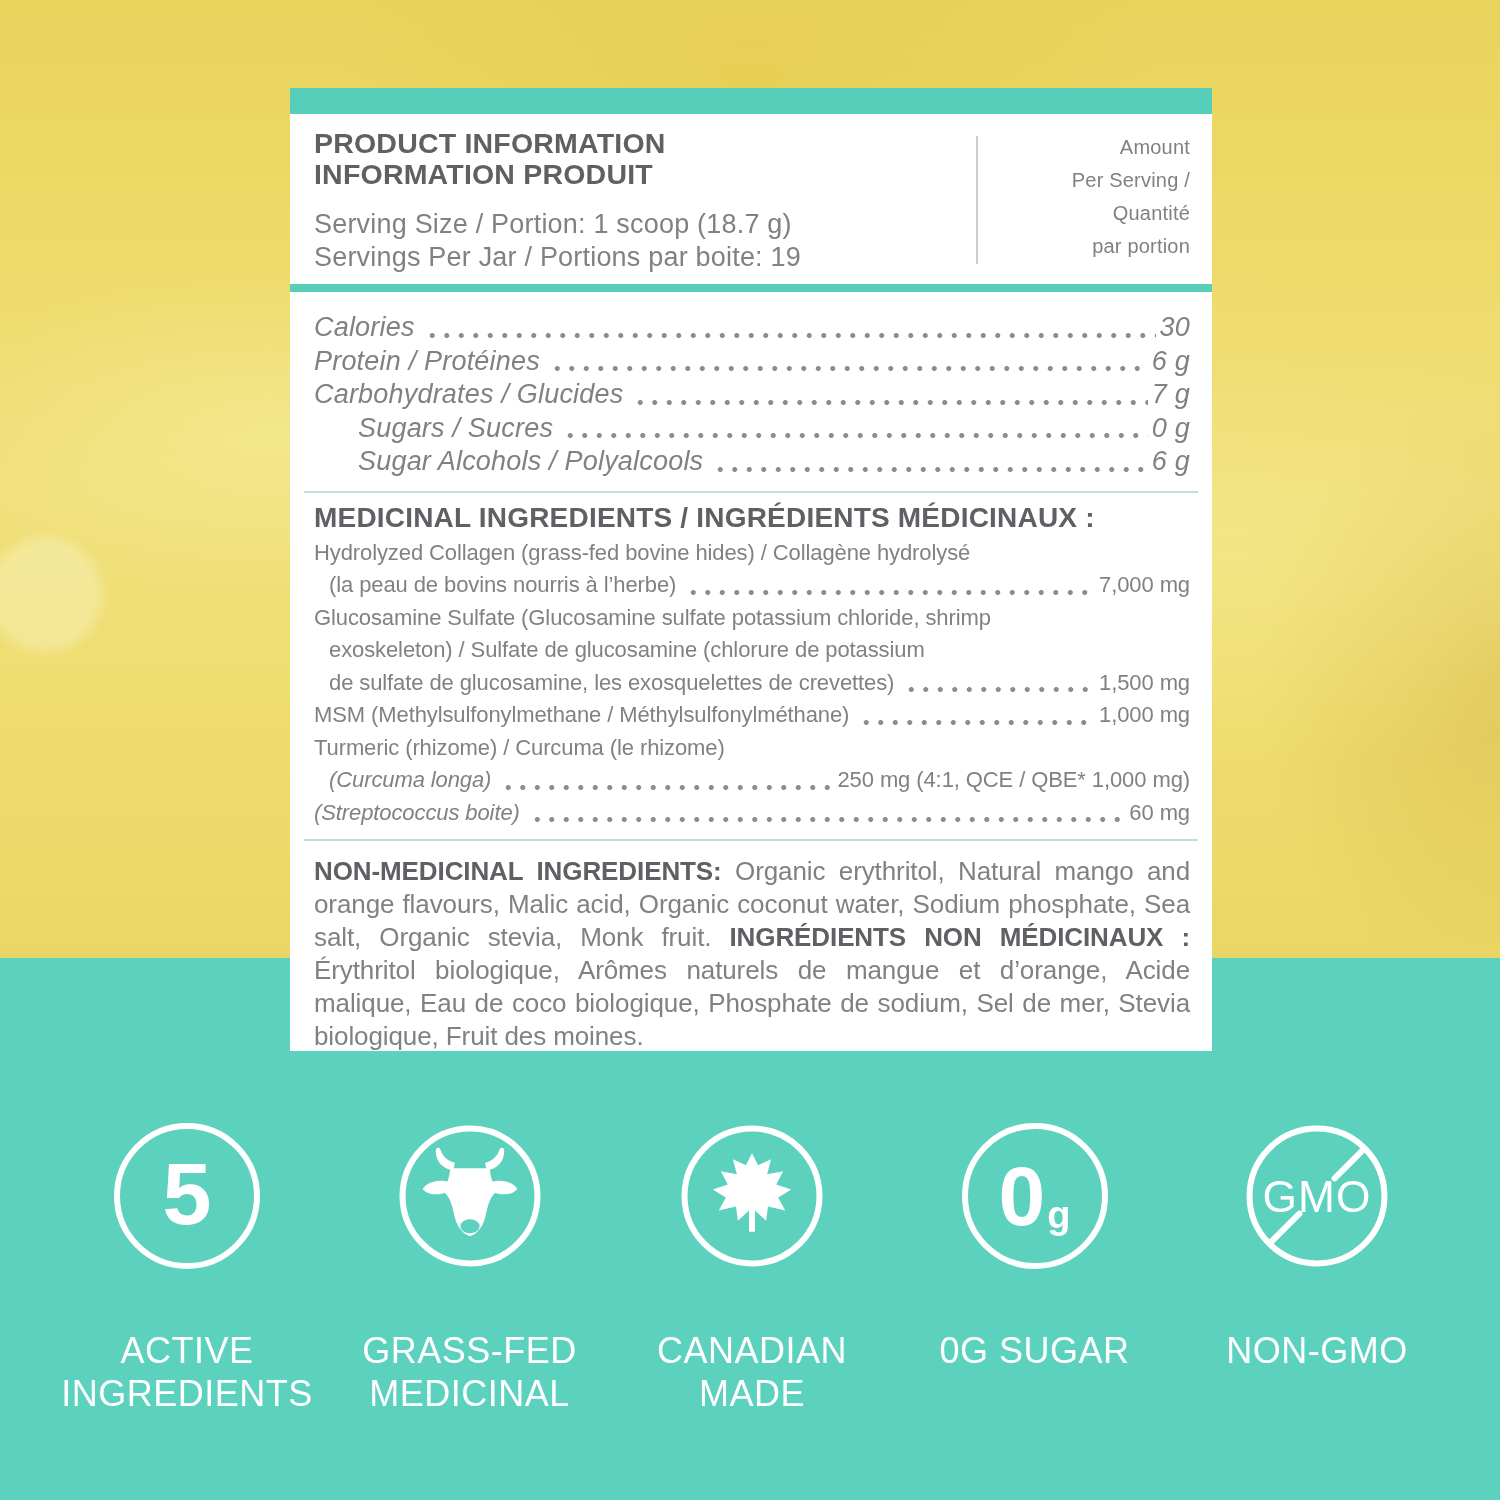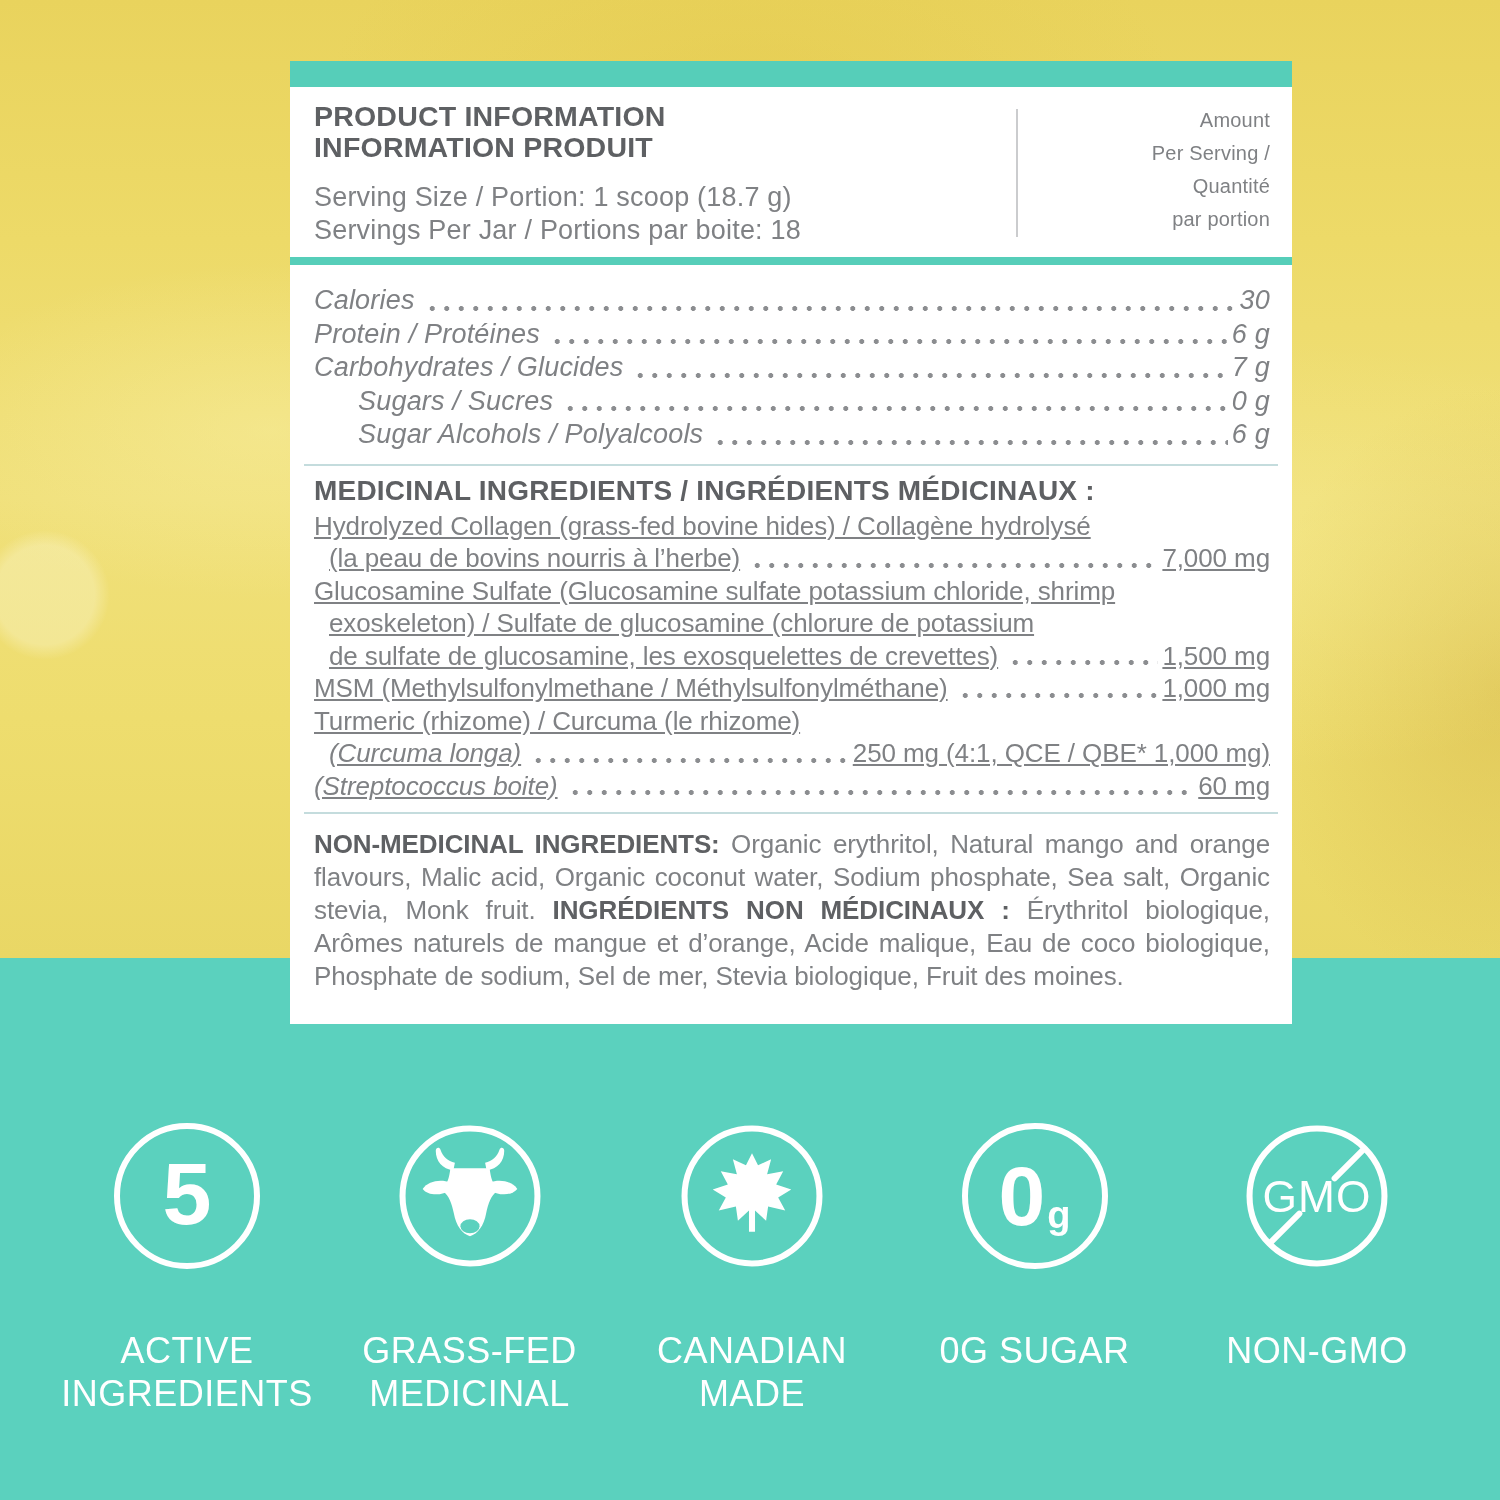--- a/index.html
+++ b/index.html
@@ -24,21 +24,21 @@
       radial-gradient(720px 300px at 82% 58%, rgba(247,237,150,0.40), transparent 72%),
       radial-gradient(600px 260px at 50% 8%, rgba(226,198,70,0.40), transparent 70%),
       radial-gradient(340px 420px at 100% 72%, rgba(213,182,72,0.50), transparent 72%),
       linear-gradient(180deg,#E9D35D 0%,#EDDA68 25%,#F0E07A 52%,#EEDD6E 75%,#E9D765 100%);
   }
   .bg-teal{
     position:absolute;left:0;top:958px;width:1500px;height:542px;
     background:var(--teal);
   }
   .card{
-    position:absolute;left:290px;top:61px;width:1002px;height:963px;
+    position:absolute;left:290px;top:88px;width:922px;height:963px;
     background:#fff;box-sizing:border-box;
   }
   .card-bar{height:26px;background:var(--teal-strip);}
   .card-pad{padding:0 22px 0 24px;}
   
   .header{display:flex;justify-content:space-between;align-items:stretch;padding:14px 0 10px;}
   .header-left{width:615px;}
   .h-title{font-size:28.5px;font-weight:bold;color:var(--dark);line-height:31px;letter-spacing:0.2px;}
   .h-sub{font-size:27px;color:var(--body);line-height:33px;margin-top:18px;letter-spacing:0.2px;}
   .vline{width:2px;background:#CBCCCE;margin:8px 0 10px;}
@@ -49,21 +49,21 @@
   .frow{display:flex;align-items:baseline;font-size:27px;color:var(--body);line-height:33.5px;letter-spacing:0.2px;}
   .frow .ind{padding-left:44px;}
   .dots{flex:1 1 auto;height:5px;align-self:flex-end;margin:0 4px 7px 10px;
         background:radial-gradient(circle closest-side, var(--dotcol) 88%, rgba(0,0,0,0)) repeat-x;
         background-size:14.5px 5px;}
   .val{white-space:nowrap;}
   .divider-thin{height:2px;background:var(--thin);margin:0 14px;}
   
   .medicinal{padding:8px 0 10px;}
   .m-head{font-size:28px;font-weight:bold;color:var(--dark);line-height:34px;margin-bottom:2px;letter-spacing:0.2px;}
-  .mrow{display:flex;align-items:flex-start;font-size:26px;color:var(--body);line-height:32.5px;letter-spacing:-0.1px;text-decoration:underline;}
+  .mrow{display:flex;align-items:flex-start;font-size:22px;color:var(--body);line-height:32.5px;letter-spacing:-0.1px;}
   .mrow .ind{padding-left:15px;}
   .it{font-style:italic;}
   
   .nonmed{padding:14px 0 0;font-size:26px;color:var(--body);line-height:33px;text-align:justify;letter-spacing:-0.1px;}
   .nm-bold{font-weight:bold;color:var(--dark);}
   
   .badges{position:absolute;left:0;top:1123px;width:1500px;box-sizing:border-box;
           padding:0 58px 0 62px;display:flex;justify-content:space-between;}
   .badge{width:250px;display:flex;flex-direction:column;align-items:center;}
   .bicon{width:146px;height:146px;}
@@ -84,21 +84,21 @@
 
   <div class="card">
     <div class="card-bar"></div>
 
     <div class="card-pad">
       <div class="header">
         <div class="header-left">
           <div class="h-title">PRODUCT INFORMATION</div>
           <div class="h-title">INFORMATION PRODUIT</div>
           <div class="h-sub">Serving Size / Portion: 1 scoop (18.7 g)</div>
-          <div class="h-sub" style="margin-top:0;">Servings Per Jar / Portions par boite: 18</div>
+          <div class="h-sub" style="margin-top:0;">Servings Per Jar / Portions par boite: 19</div>
         </div>
         <div class="vline"></div>
         <div class="header-right">
           <div>Amount</div>
           <div>Per Serving /</div>
           <div>Quantité</div>
           <div>par portion</div>
         </div>
       </div>
     </div>

